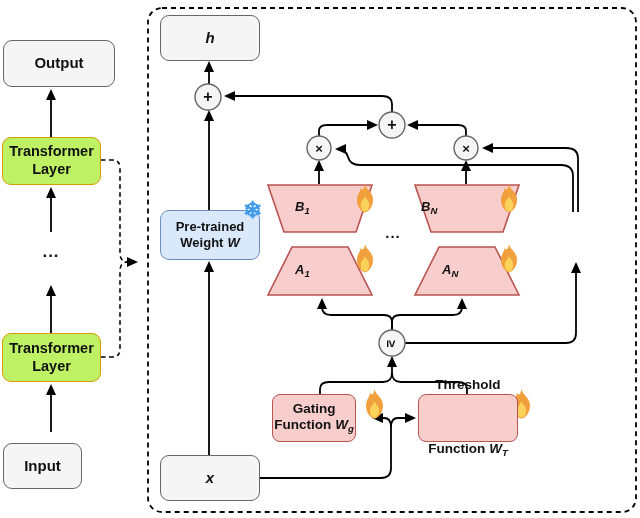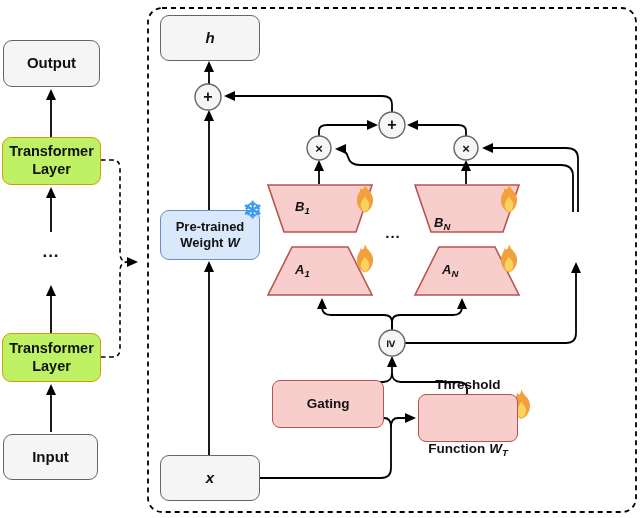--- a/index.html
+++ b/index.html
@@ -12,28 +12,28 @@
   .box {
     position:absolute; box-sizing:border-box;
     display:flex; flex-direction:column; align-items:center; justify-content:center;
     text-align:center; font-weight:bold; line-height:1.22; color:#111;
   }
   .gray   { background:#F5F5F5; border:1.5px solid #666666; border-radius:9px; }
   .orange { background:#bef264; border:1.6px solid #D79B00; border-radius:9px; }
   .blue   { background:#DAE8FC; border:1.5px solid #6C8EBF; border-radius:9px; }
   .pink   { background:#F8CECC; border:1.6px solid #B85450; border-radius:8px; }
 
-  #box-output    { left:3px;   top:40px;  width:97px;  height:47px; font-size:15px; }
+  #box-output    { left:3px;   top:40px;  width:112px;  height:47px; font-size:15px; }
   #box-tl1       { left:2px;   top:137px; width:99px;  height:48px; font-size:14.5px; }
   #box-tl2       { left:2px;   top:333px; width:99px;  height:49px; font-size:14.5px; }
-  #box-input     { left:3px;   top:434px; width:95px;  height:46px; font-size:15px; }
+  #box-input     { left:3px;   top:443px; width:79px;  height:46px; font-size:15px; }
   #box-h         { left:160px; top:15px;  width:100px; height:46px; font-size:15px; }
   #box-pretrained{ left:160px; top:210px; width:100px; height:50px; font-size:13px; }
   #box-adapted   { left:528px; top:212px; width:98px;  height:47px; font-size:14px; }
-  #box-gating    { left:272px; top:380px; width:112px;  height:48px; font-size:13.5px; }
+  #box-gating    { left:272px; top:394px; width:84px;  height:48px; font-size:13.5px; }
   #box-threshold { left:418px; top:394px; width:100px; height:48px; font-size:13.5px;gap:48px; }
   #box-x         { left:160px; top:455px; width:100px; height:46px; font-size:15px; }
 
   .it { font-style:italic; }
   .var-gap { margin-left:4px; }
   .sub { font-size:9.5px; font-style:italic; font-weight:bold; vertical-align:-3px; }
 
   .op {
     position:absolute; width:26px; height:26px;
     display:flex; align-items:center; justify-content:center;
@@ -45,21 +45,21 @@
   #op-mult2{ left:453px; top:135px; font-size:13px; }
   #op-gate { left:379px; top:330px; font-size:13px; }
   .rot90 { display:inline-block; transform:rotate(90deg); }
 
   .tlabel {
     position:absolute; width:50px; text-align:left;
     font-weight:bold; font-style:italic; font-size:13px; color:#111;
   }
   #lab-b1 { left:295px; top:199px; }
   #lab-a1 { left:295px; top:262px; }
-  #lab-bn { left:434px; top:199px;margin-top:16px; }
+  #lab-bn { left:421px; top:199px; }
   #lab-an { left:442px; top:262px; }
 
   .ellipsis {
     position:absolute; font-weight:bold; color:#111; letter-spacing:1px;
   }
   #ellipsis-left { left:38px;  top:242px; font-size:17px; width:26px; text-align:center; }
   #ellipsis-mid  { left:380px; top:224px; font-size:15px; width:26px; text-align:center; }
 
   .snowflake {
     position:absolute; left:243px; top:199px;
@@ -179,20 +179,23 @@
     <span>
       <span>Weight</span><span class="it var-gap">W</span>
     </span>
   </div>
 
   <div class="snowflake">❄</div>
 
 
   <div class="box pink" id="box-gating">
     <span>Gating</span>
+    <span>
+      <span>Function</span><span class="it var-gap">W</span><span class="sub">g</span>
+    </span>
   </div>
 
   <div class="box pink" id="box-threshold">
     <span>Threshold</span>
     <span>
       <span>Function</span><span class="it var-gap">W</span><span class="sub">T</span>
     </span>
   </div>
 
   <div class="box gray" id="box-x">

